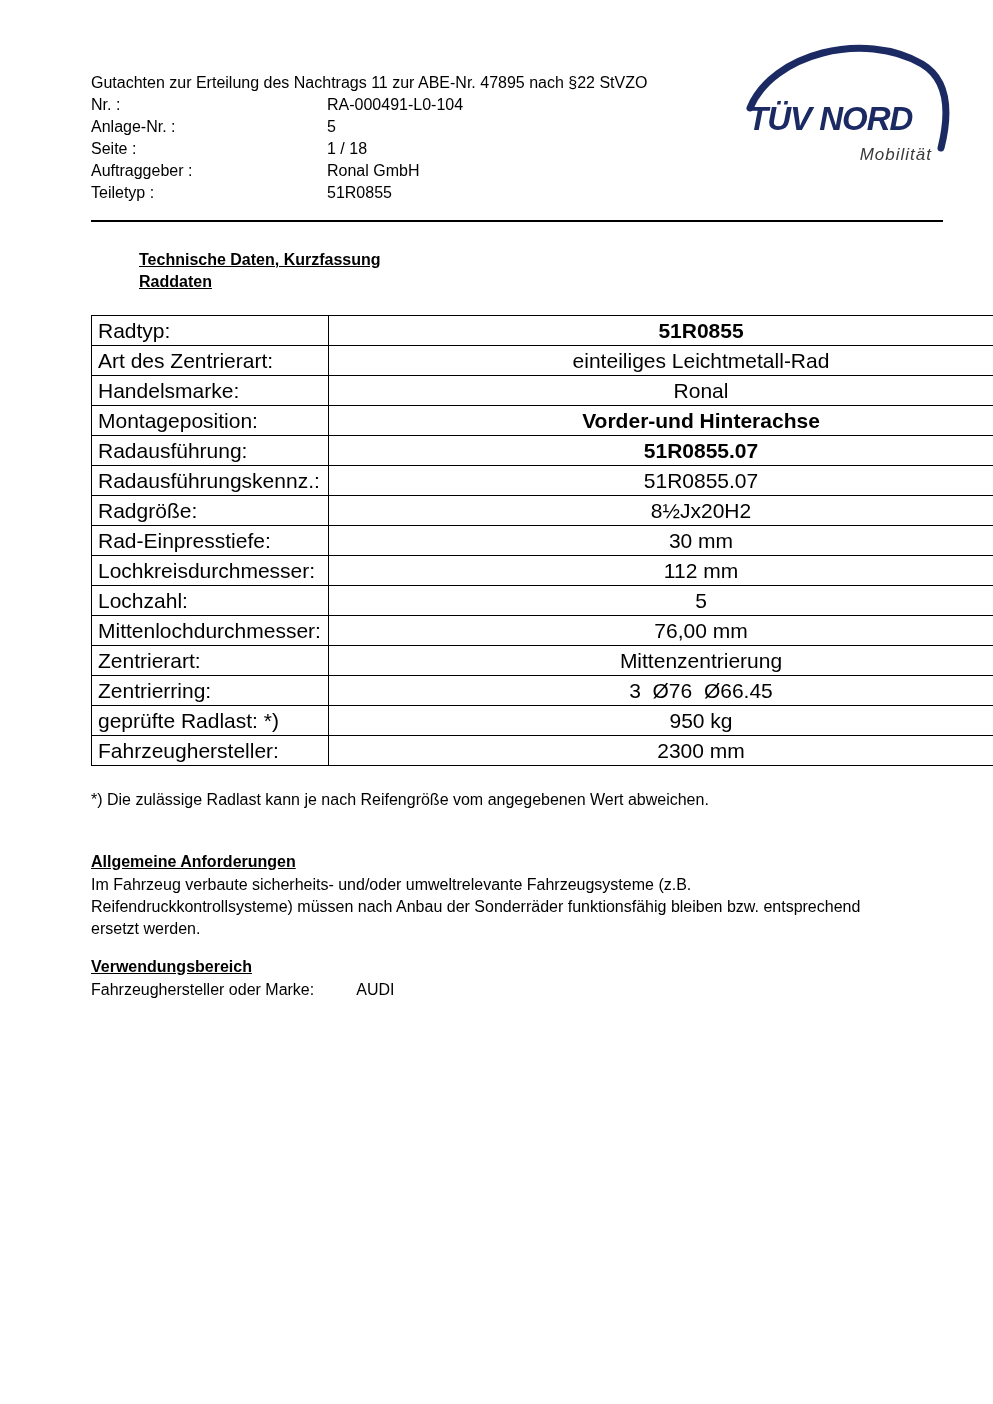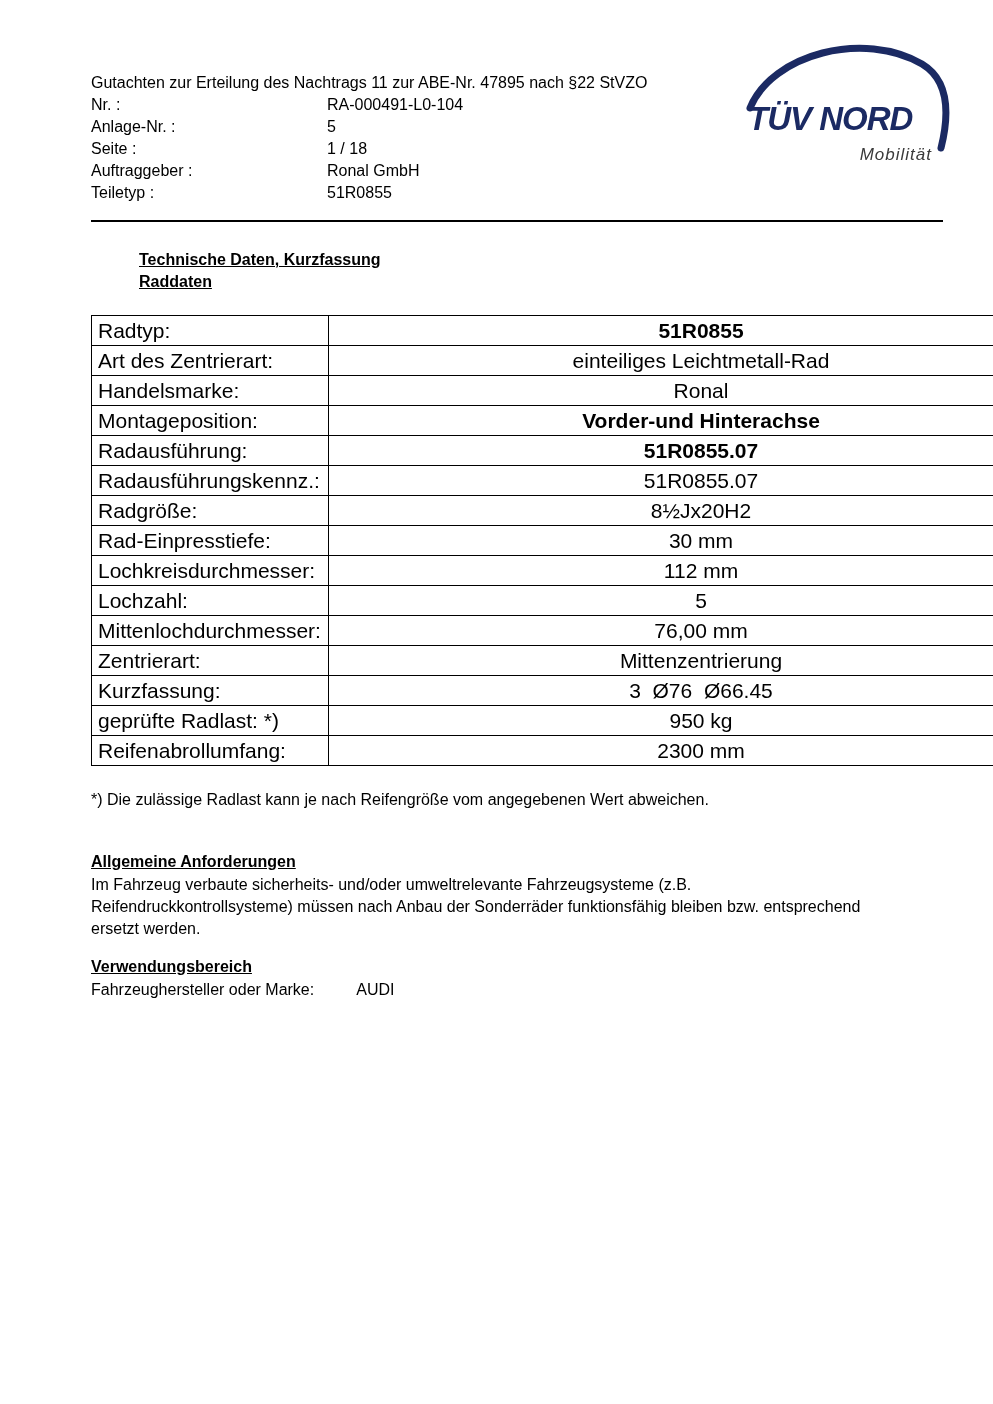--- a/index.html
+++ b/index.html
@@ -154,29 +154,29 @@
         </tr>
         <tr>
           <td class="label-cell">Mittenlochdurchmesser:</td>
           <td class="value-cell">76,00 mm</td>
         </tr>
         <tr>
           <td class="label-cell">Zentrierart:</td>
           <td class="value-cell">Mittenzentrierung</td>
         </tr>
         <tr>
-          <td class="label-cell">Kurzfassung:</td>
+          <td class="label-cell">Zentrierring:</td>
           <td class="value-cell">3 &nbsp;Ø76 &nbsp;Ø66.45</td>
         </tr>
         <tr>
           <td class="label-cell">geprüfte Radlast: *)</td>
           <td class="value-cell">950 kg</td>
         </tr>
         <tr>
-          <td class="label-cell">Reifenabrollumfang:</td>
+          <td class="label-cell">Fahrzeughersteller:</td>
           <td class="value-cell">2300 mm</td>
         </tr>
       </tbody>
   </table>
 
   <div class="footnote">*) Die zulässige Radlast kann je nach Reifengröße vom angegebenen Wert abweichen.</div>
 
   <div class="general-section">
     <div class="underlined">Allgemeine Anforderungen</div>
     <div class="general-body">Im Fahrzeug verbaute sicherheits- und/oder umweltrelevante Fahrzeugsysteme (z.B. Reifendruckkontrollsysteme) müssen nach Anbau der Sonderräder funktionsfähig bleiben bzw. entsprechend ersetzt werden.</div>

